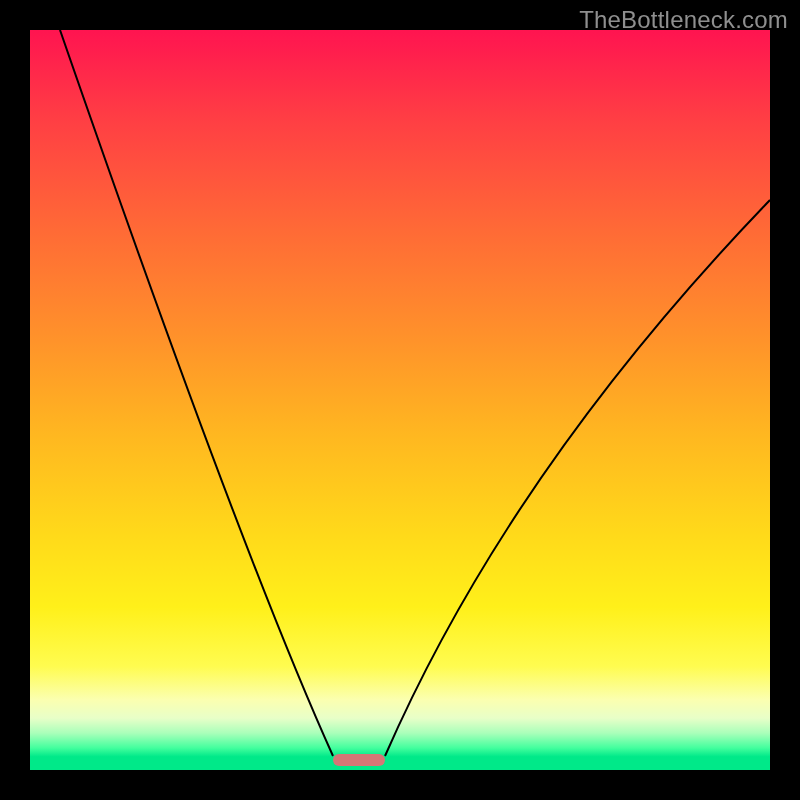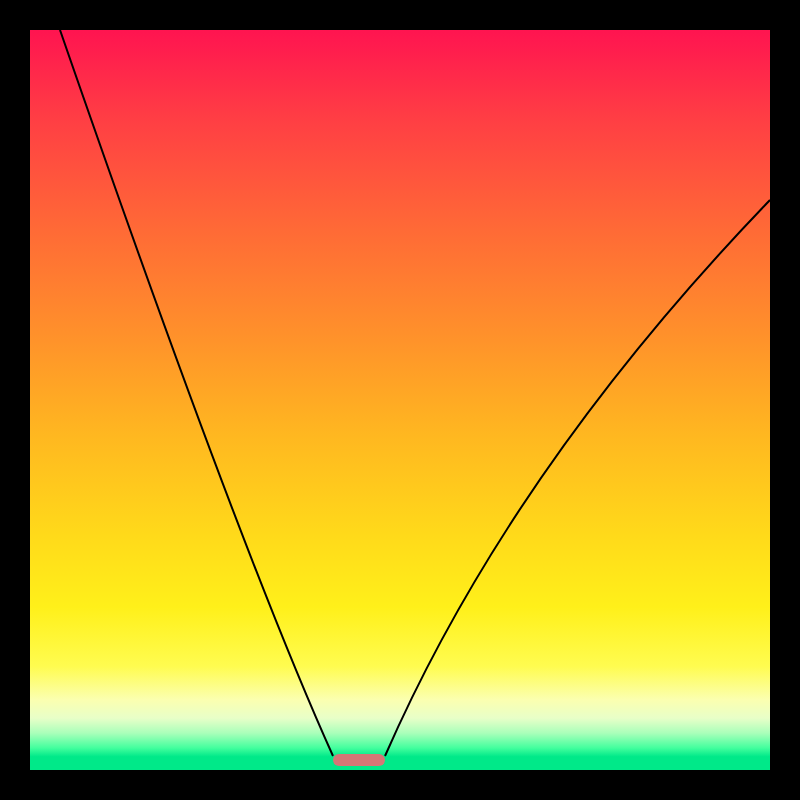--- a/index.html
+++ b/index.html
@@ -85,14 +85,15 @@
                Q 210 520 303 726"></path>
 
       <path d="M 355 726
                Q 480 440 740 170"></path>
     </svg>
 
     <div class="marker" style="left:303px; width:52px; bottom:4px;"></div>
 
   </div>
 
+  <div class="watermark">TheBottleneck.com</div>
 
 </div>
 
 </body></html>

